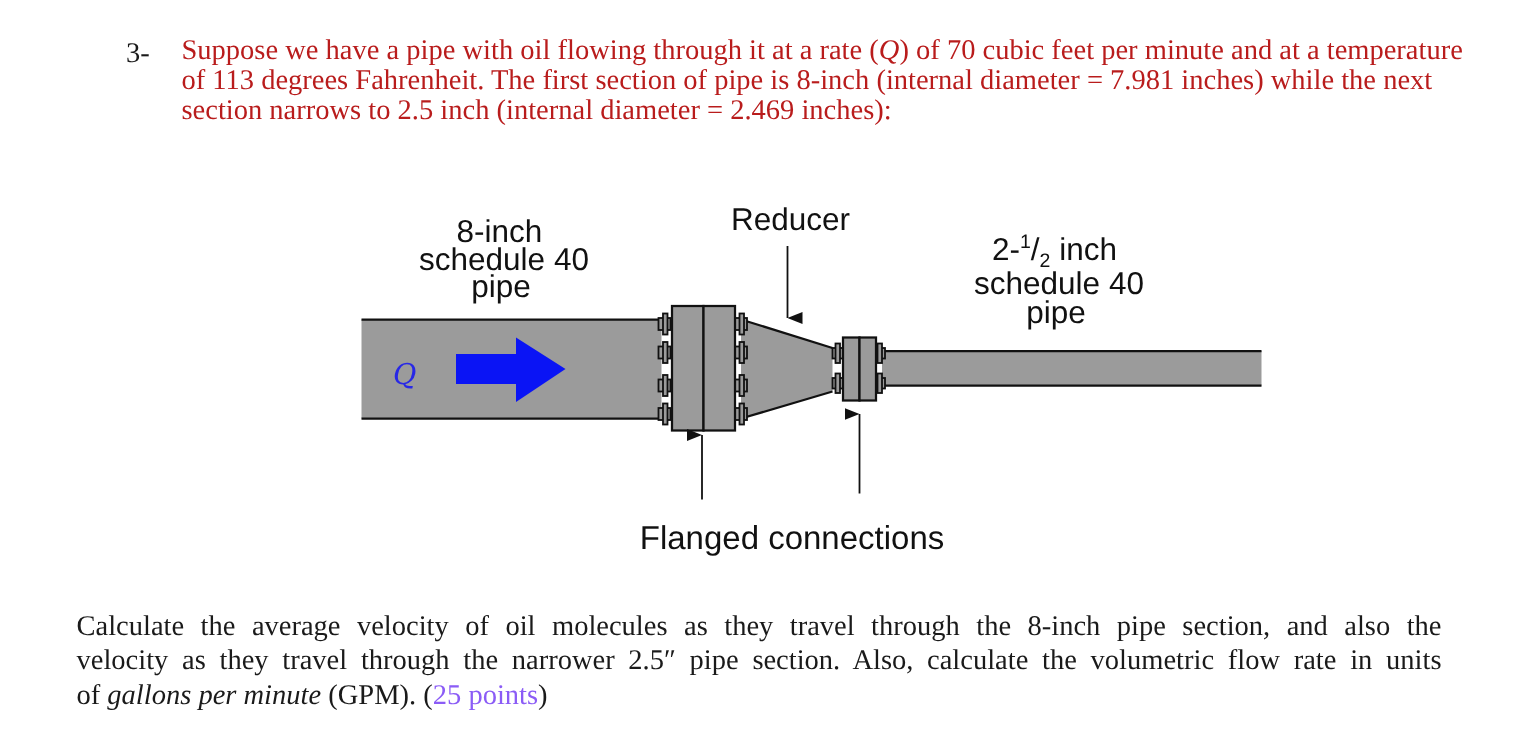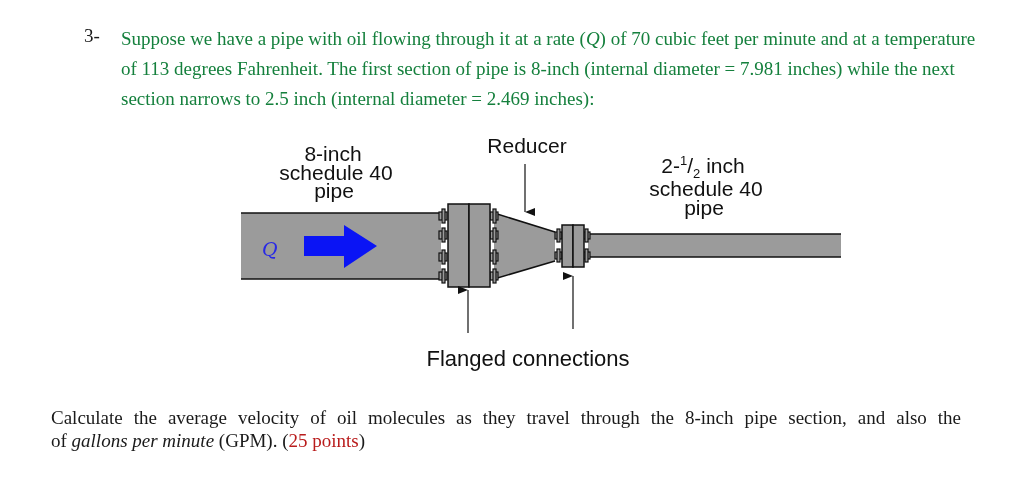--- a/index.html
+++ b/index.html
@@ -5,33 +5,33 @@
     html, body { margin: 0; padding: 0; background: #ffffff; }
     body { width: 1024px; height: 493px; position: relative; overflow: hidden; }
     .q-num {
       position: absolute; left: 84px; top: 24px;
       font-family: "Liberation Serif", "DejaVu Serif", serif;
       font-size: 19px; line-height: 23px; color: #1a1a1a;
     }
     .q-text {
       position: absolute; left: 121px; top: 24px; width: 860px;
       font-family: "Liberation Serif", "DejaVu Serif", serif;
-      font-size: 19px; line-height: 30px; color: #15803d;
+      font-size: 19px; line-height: 20px; color: #b91c1c;
     }
     .q-text i { font-style: italic; }
     .bottom-text {
       position: absolute; left: 51px; top: 378px; width: 910px;
       font-family: "Liberation Serif", "DejaVu Serif", serif;
       font-size: 19px; line-height: 23px; color: #1a1a1a;
       text-align: justify;
     }
     .bottom-text .l1 { display: block; text-align-last: justify; margin-top: 28px; }
     .bottom-text .l2 { display: block; text-align-last: justify; }
     .bottom-text .l3 { display: block; }
-    .points { color: #b91c1c; }
+    .points { color: #8b5cf6; }
     svg text { font-family: "Liberation Sans", "DejaVu Sans", sans-serif; fill: #111; }
   </style>
 </head>
 <body>
 
 <div class="q-num">3-</div>
 <div class="q-text"><span>Suppose we have a pipe with oil flowing through it at a rate (</span><i>Q</i><span>) of 70 cubic feet per minute and at a temperature of 113 degrees Fahrenheit. The first section of pipe is 8-inch (internal diameter = 7.981 inches) while the next section narrows to 2.5 inch (internal diameter = 2.469 inches):</span></div>
 
 <svg width="1024" height="493" style="position:absolute;left:0;top:0;" xmlns="http://www.w3.org/2000/svg">
   <defs>
@@ -104,14 +104,15 @@
 
   <text x="703" y="173" font-size="21" text-anchor="middle"><tspan>2-</tspan><tspan font-size="13" dy="-8">1</tspan><tspan dy="8">/</tspan><tspan font-size="13" dy="5">2</tspan><tspan dy="-5"> inch</tspan></text>
   <text x="706" y="196" font-size="21" text-anchor="middle">schedule 40</text>
   <text x="704" y="215" font-size="21" text-anchor="middle">pipe</text>
 
   <text x="528" y="366" font-size="22" text-anchor="middle">Flanged connections</text>
 </svg>
 
 <div class="bottom-text">
   <span class="l1">Calculate the average velocity of oil molecules as they travel through the 8-inch pipe section, and also the</span>
+  <span class="l2">velocity as they travel through the narrower 2.5″ pipe section. Also, calculate the volumetric flow rate in units</span>
   <span class="l3"><span>of </span><i>gallons per minute</i><span> (GPM). (</span><span class="points">25 points</span><span>)</span></span>
 </div>
 
 </body></html>

